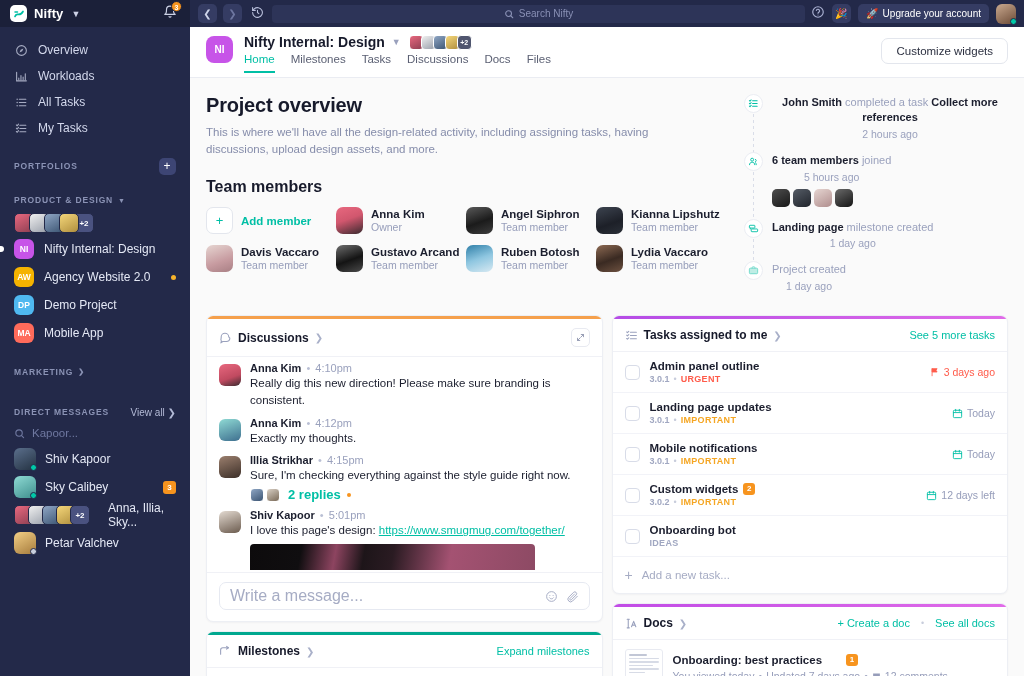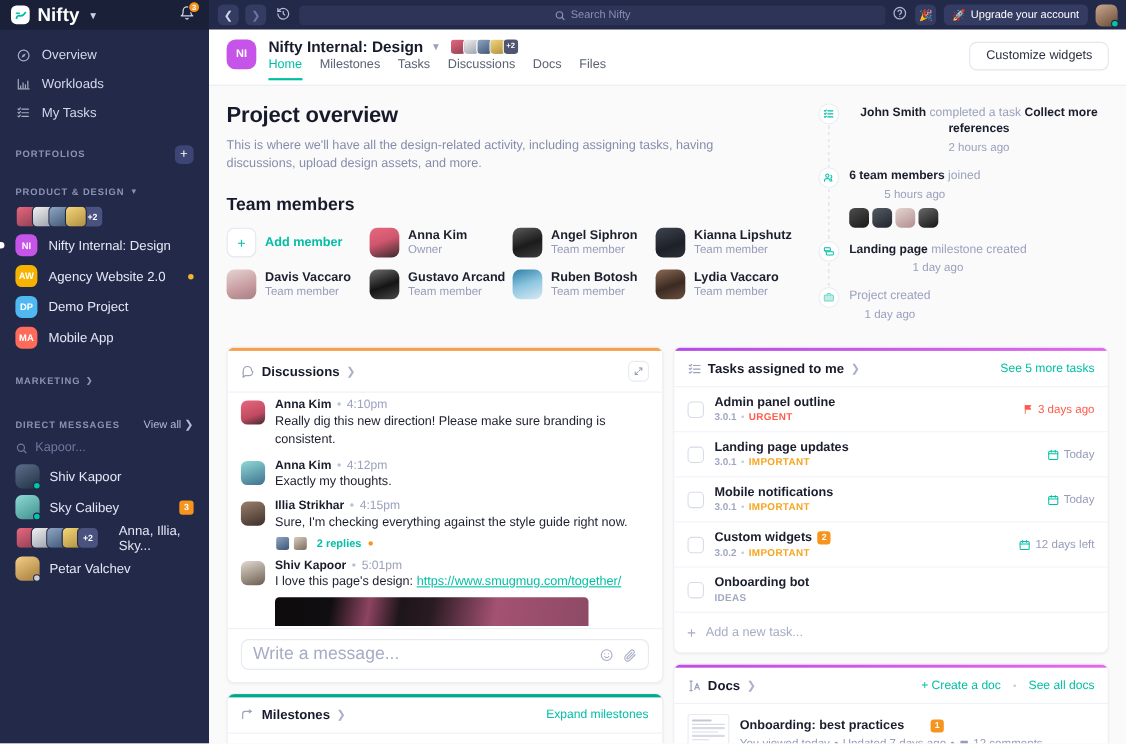--- a/index.html
+++ b/index.html
@@ -20,21 +20,21 @@
     position: relative;
   }
   .sb-top {
     height: 27px; background: #1b2039; display: flex; align-items: center;
     padding: 0 10px; gap: 7px;
   }
   .logo-mark {
     width: 17px; height: 17px; border-radius: 5px; background: #fff;
     display: flex; align-items: center; justify-content: center; flex: 0 0 17px;
   }
-  .logo-text { color: #fff; font-weight: bold; font-size: 17px; letter-spacing: .1px; }
+  .logo-text { color: #fff; font-weight: bold; font-size: 13px; letter-spacing: .1px; }
   .caret-dn { color: #cdd2e6; font-size: 9px; margin-left: 1px; }
   .bell-wrap { margin-left: auto; position: relative; padding-right: 3px; }
   .bell-badge {
     position: absolute; top: -4px; right: -2px; background: #F7941E; color: #fff;
     font-size: 7px; font-weight: bold; border-radius: 7px; min-width: 11px;
     height: 11px; line-height: 11px; text-align: center; padding: 0 2px;
     border: 1.5px solid #1b2039;
   }
   .sb-scroll { flex: 1; overflow: hidden; padding-top: 10px; }
   .nav-item {
@@ -211,21 +211,21 @@
   .msg { display: flex; gap: 9px; padding: 5px 12px 2px; }
   .msg-av { width: 22px; height: 22px; border-radius: 6px; flex: 0 0 22px; background-size: cover; background-position:center; margin-top:2px;}
   .msg-head { font-size: 11px; }
   .msg-author { font-weight: bold; color: #1B1E2E; }
   .msg-time { color: #9AA1BD; }
   .msg-dot { color: #B9BFD4; margin: 0 2px; }
   .msg-body { font-size: 11.5px; color: #1B1E2E; line-height: 1.5; margin-top: 1px; }
   .msg-link { color: #00BFA5; }
   .replies { display: flex; align-items: center; gap: 6px; margin-top: 3px; }
   .replies .ra { width: 14px; height: 14px; border-radius: 4px; background-size: cover; margin-right: -4px; border:1px solid #fff;}
-  .replies-txt { font-size: 10px; color: #00BFA5; font-weight: bold; margin-left: 6px; }
+  .replies-txt { font-size: 13px; color: #00BFA5; font-weight: bold; margin-left: 6px; }
   .replies-dot { width: 4px; height: 4px; border-radius: 50%; background: #F7941E; }
   .embed {
     margin-top: 5px; height: 26px; border-radius: 4px 4px 0 0; width: 84%;
     background: linear-gradient(100deg,#0d0b0c 0%,#100e10 18%,#8d4460 30%,#1d1519 40%,#2a1b22 50%,#a45272 70%,#8d4a64 100%);
   }
   .composer { padding: 9px 12px 11px; border-top: 1px solid #F0F1F6; }
   .composer-box {
     border: 1px solid #E6E9F1; border-radius: 7px; height: 28px; display: flex;
     align-items: center; padding: 0 10px; gap: 8px; background: #fff;
   }
@@ -308,20 +308,31 @@
         <span>Overview</span>
       </div>
       <div class="nav-item">
         <span class="nav-icon">
           <svg width="13" height="13" viewBox="0 0 24 24" fill="none" stroke="#D3D8EC" stroke-width="2">
               <path d="M3 4v16h18" stroke-linecap="round"></path>
               <path d="M7 15v3M11 10v8M15 13v5M19 7v11" stroke-linecap="round"></path>
             </svg>
         </span>
         <span>Workloads</span>
+      </div>
+      <div class="nav-item">
+        <span class="nav-icon">
+          <svg width="13" height="13" viewBox="0 0 24 24" fill="none" stroke="#D3D8EC" stroke-width="2">
+              <path d="M8 6h12M8 12h12M8 18h12" stroke-linecap="round"></path>
+              <circle cx="4" cy="6" r="1.3" fill="#D3D8EC" stroke="none"></circle>
+              <circle cx="4" cy="12" r="1.3" fill="#D3D8EC" stroke="none"></circle>
+              <circle cx="4" cy="18" r="1.3" fill="#D3D8EC" stroke="none"></circle>
+            </svg>
+        </span>
+        <span>All Tasks</span>
       </div>
       <div class="nav-item">
         <span class="nav-icon">
           <svg width="13" height="13" viewBox="0 0 24 24" fill="none" stroke="#D3D8EC" stroke-width="2">
               <path d="M9 6h11M9 12h11M9 18h11" stroke-linecap="round"></path>
               <path d="M2.5 5.5l1.5 1.5 2.5-3" stroke-linecap="round" stroke-linejoin="round"></path>
               <path d="M2.5 11.5l1.5 1.5 2.5-3" stroke-linecap="round" stroke-linejoin="round"></path>
               <path d="M2.5 17.5l1.5 1.5 2.5-3" stroke-linecap="round" stroke-linejoin="round"></path>
             </svg>
         </span>

